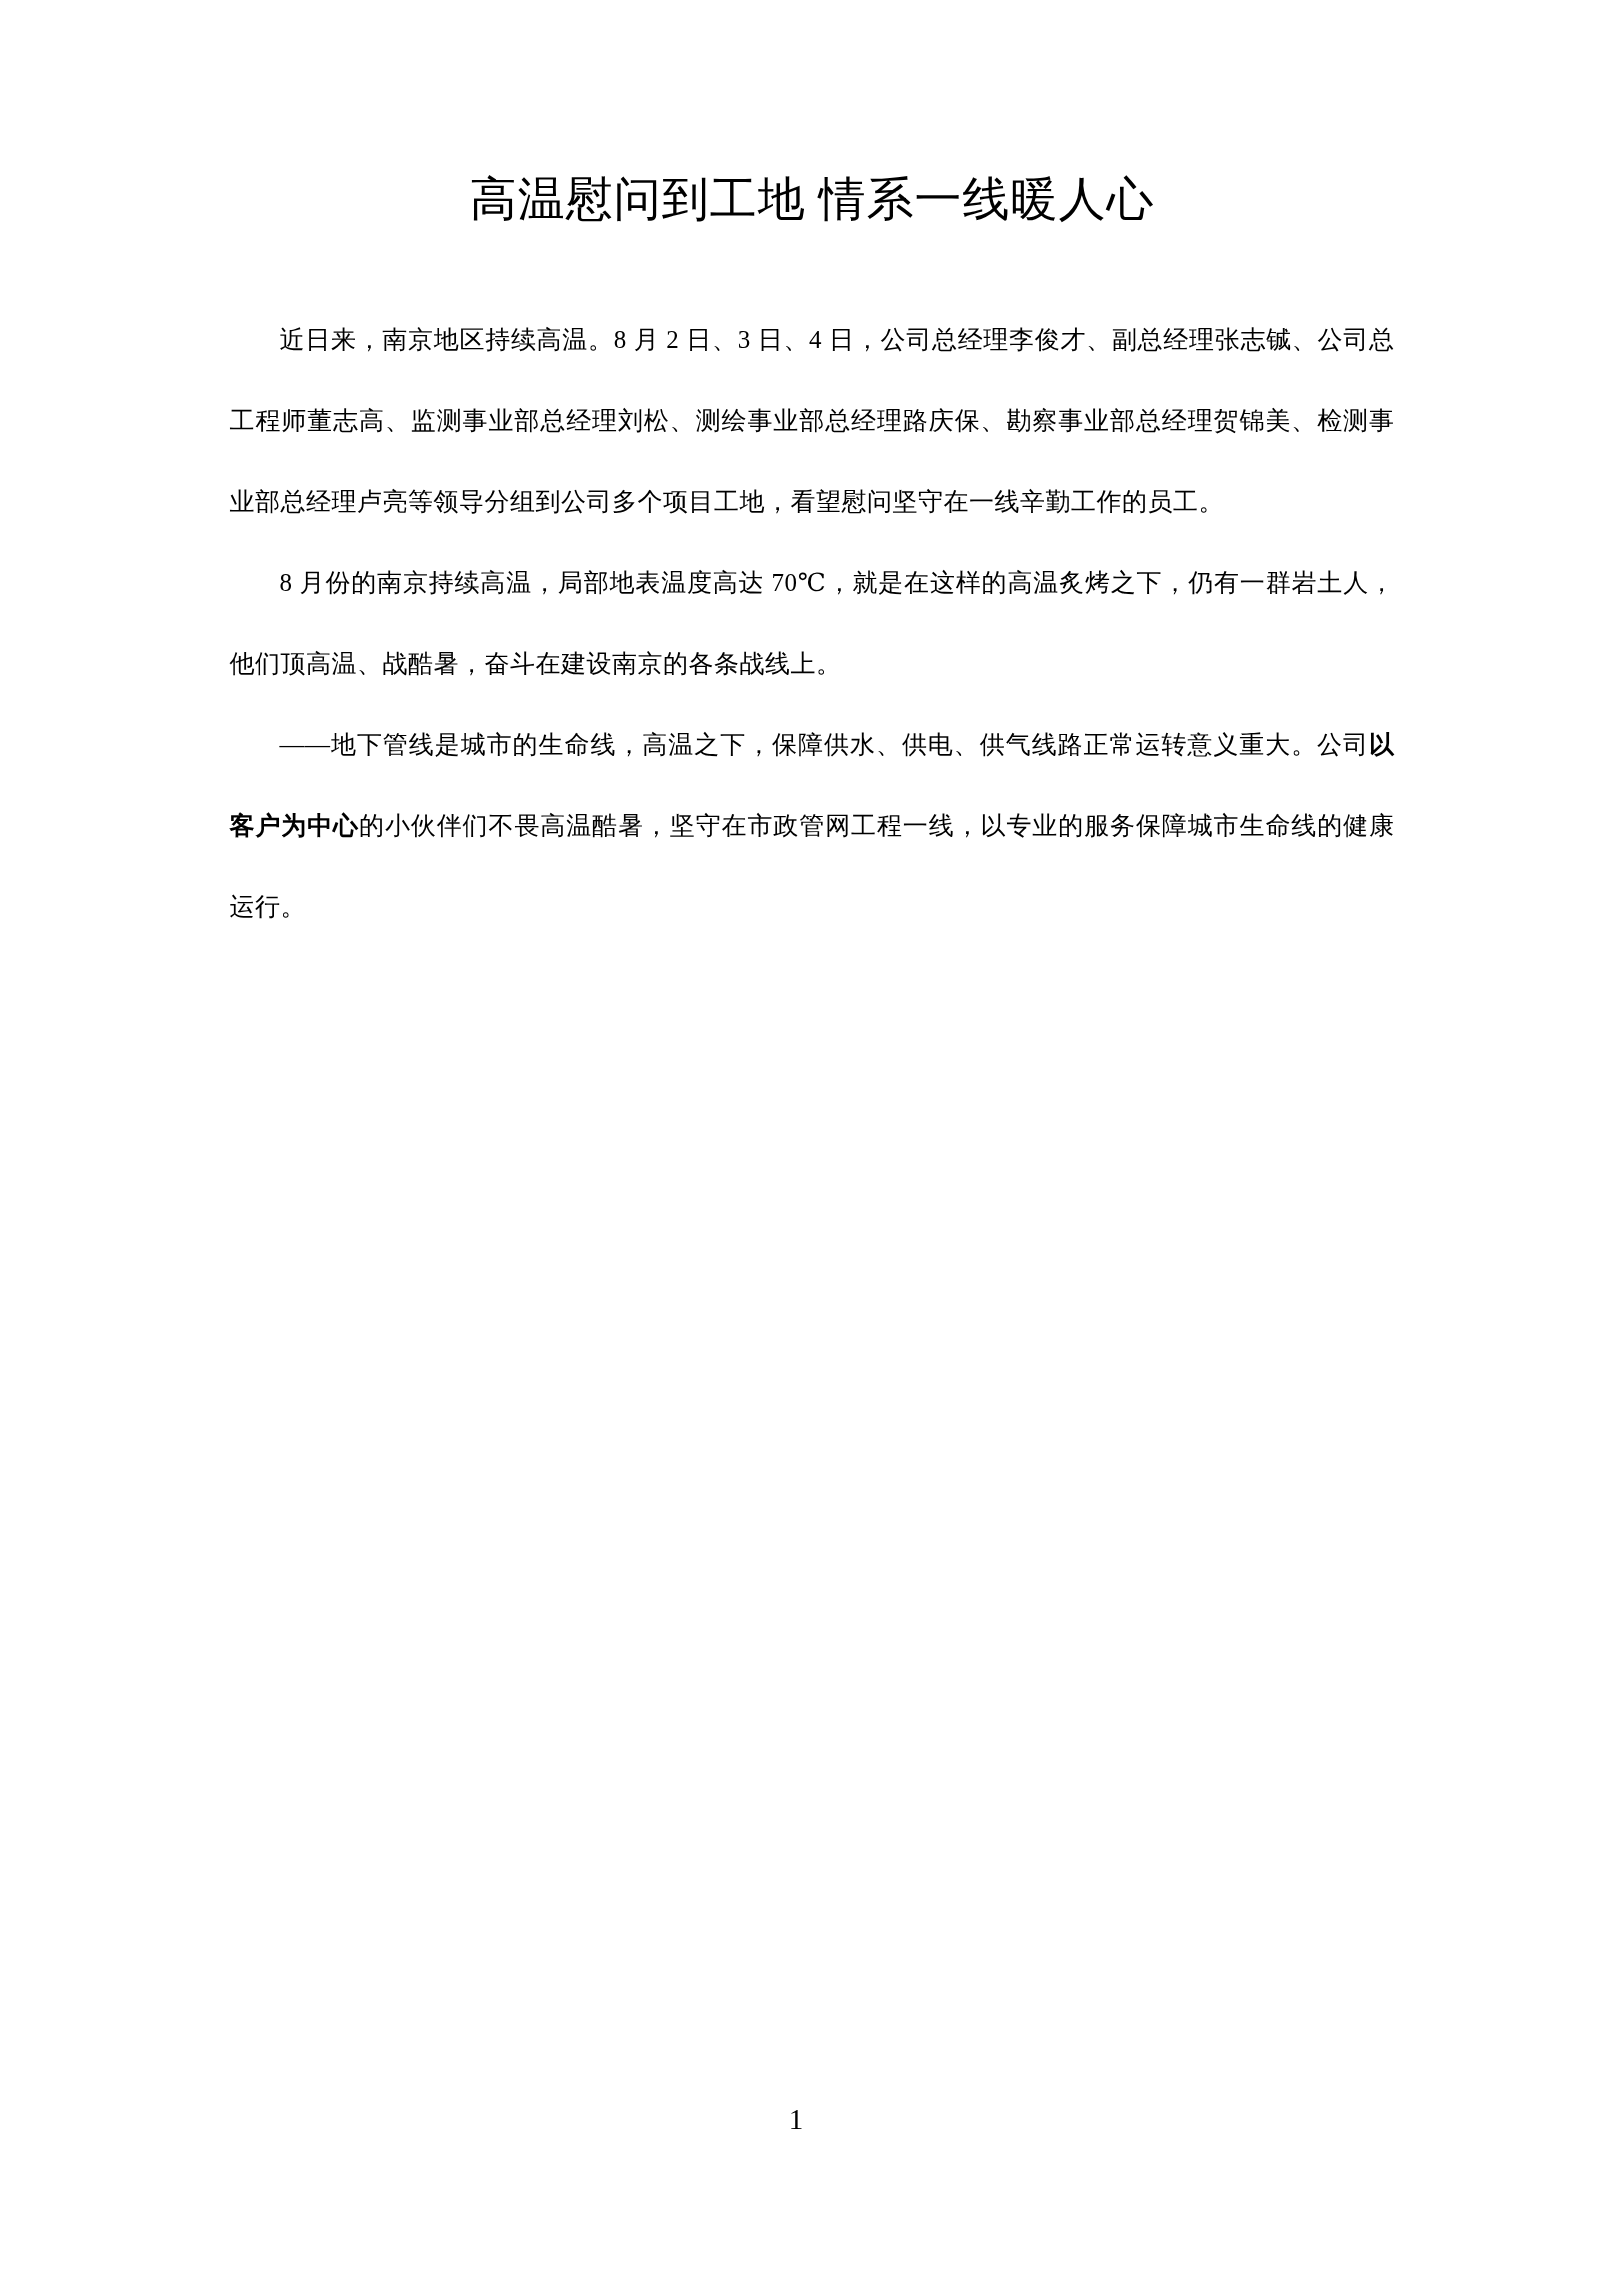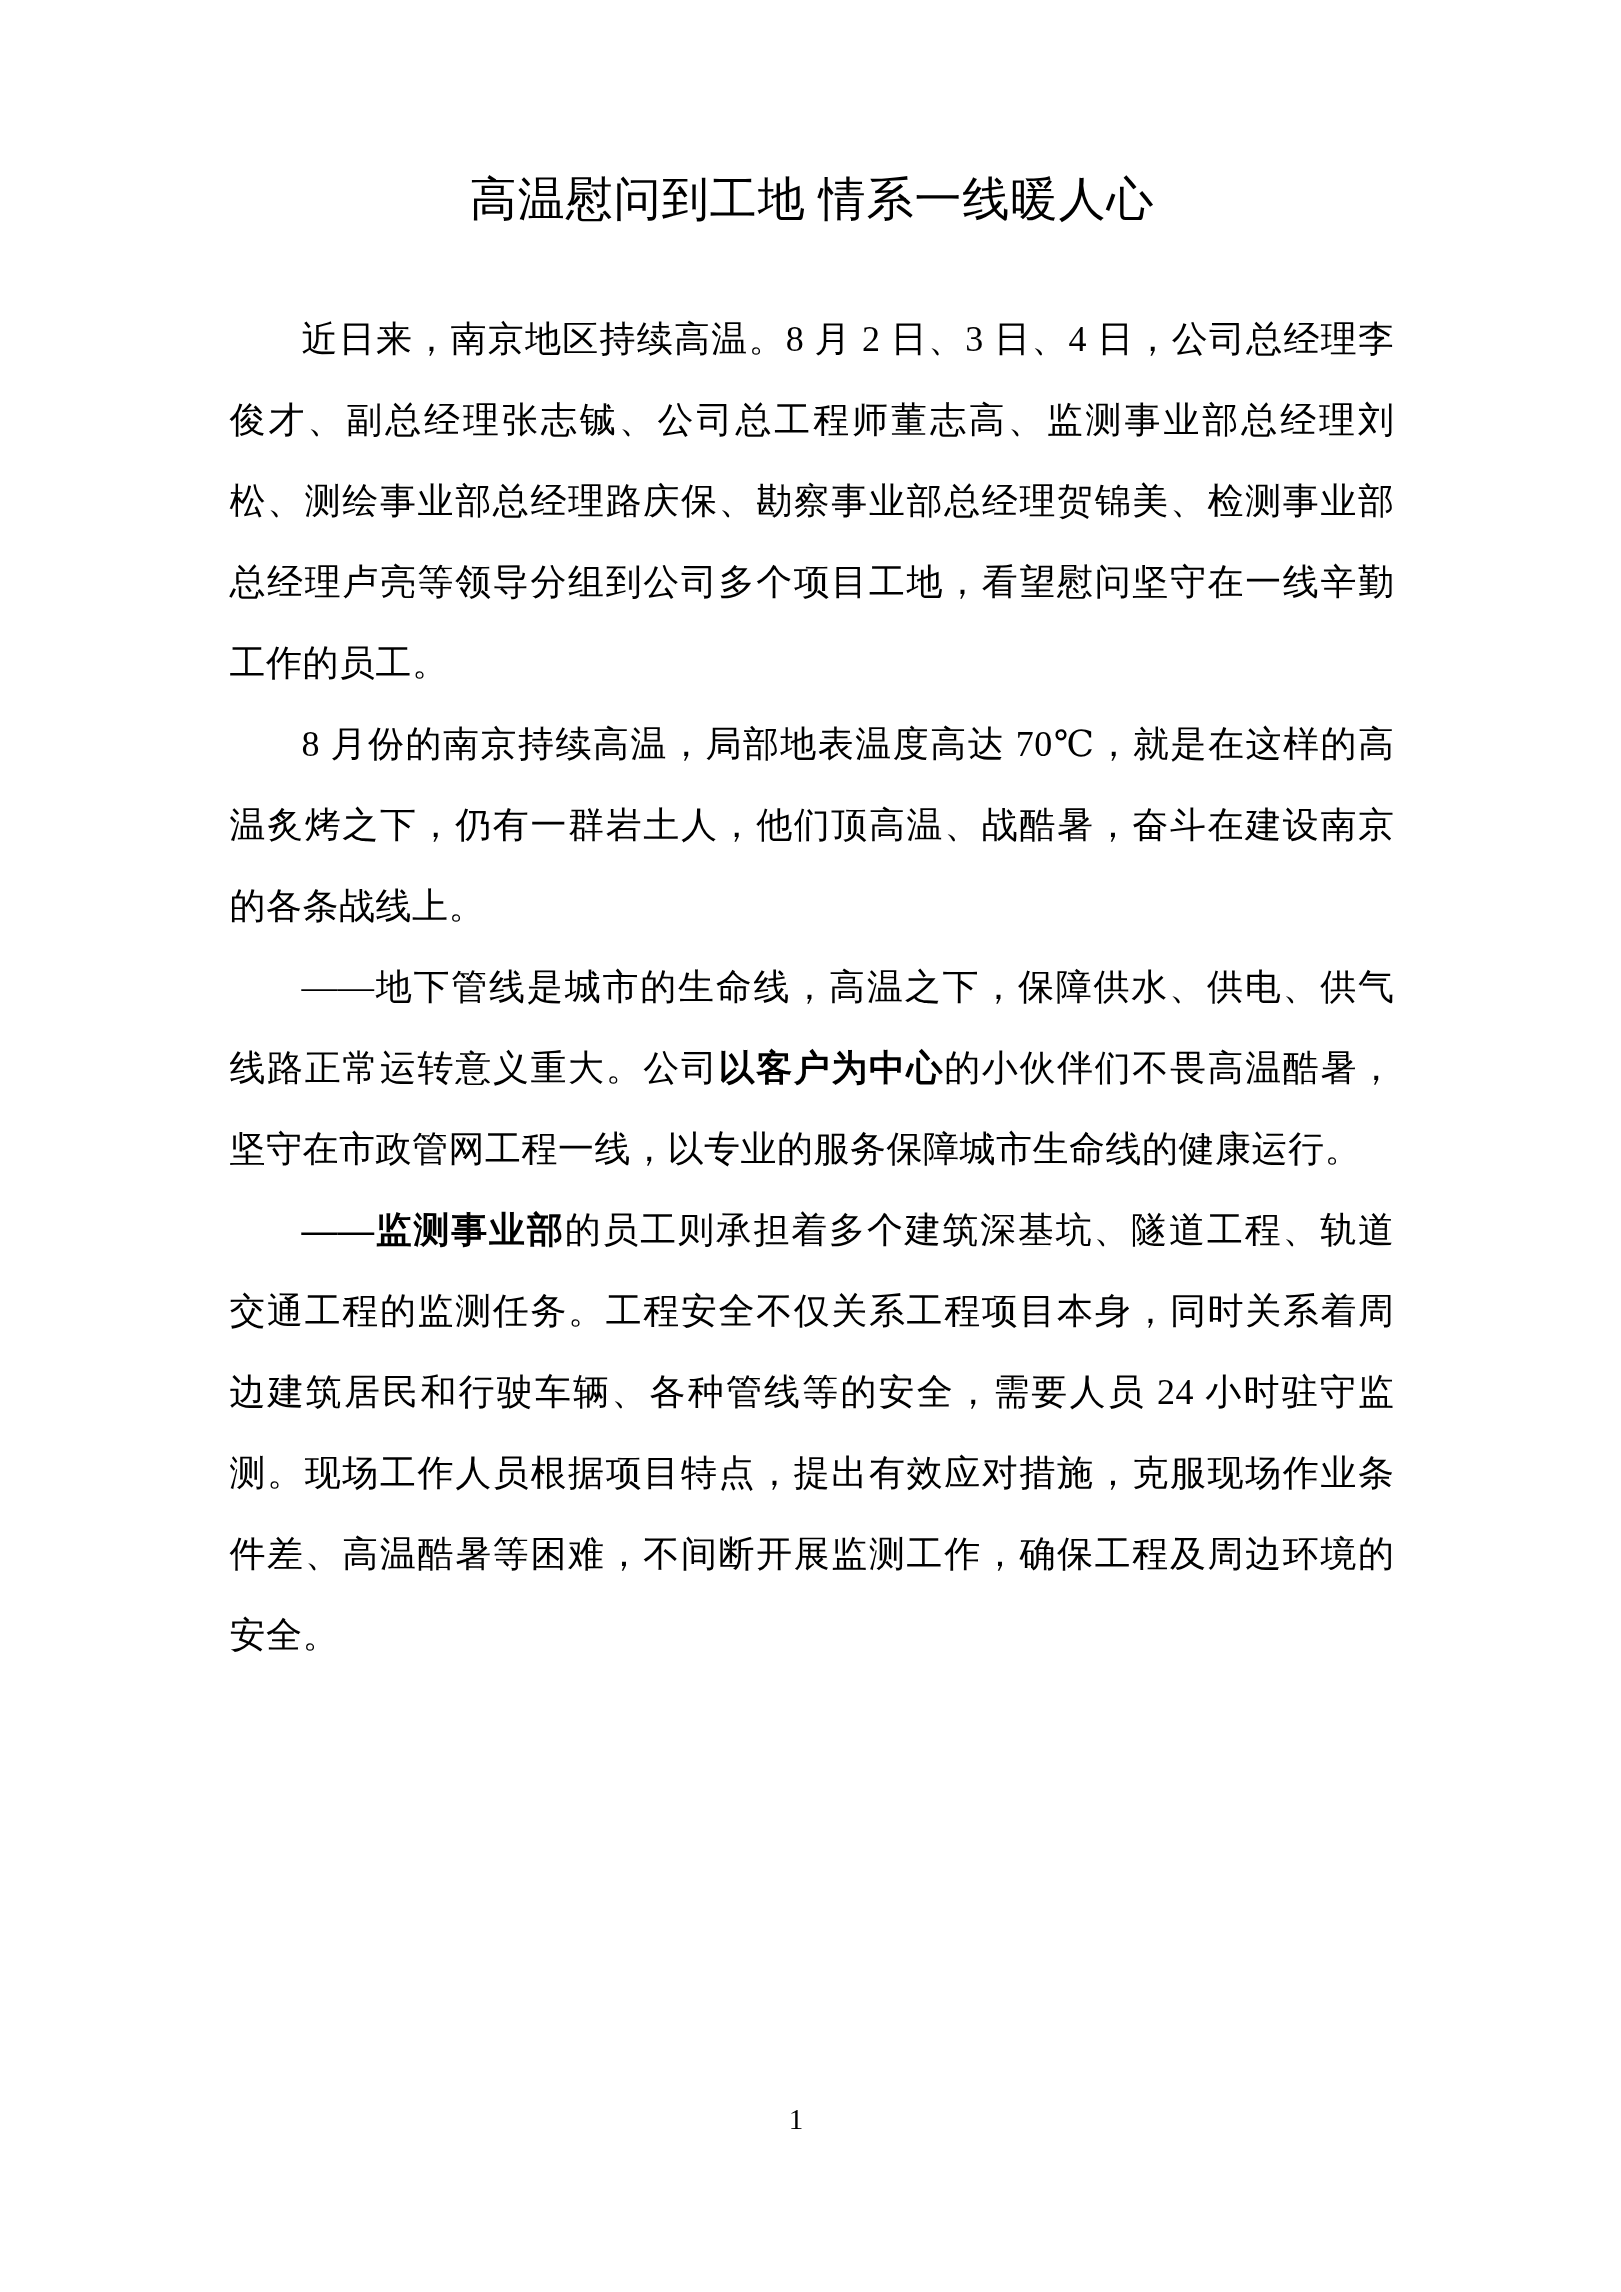--- a/index.html
+++ b/index.html
@@ -18,21 +18,21 @@
   .doc-title {
     font-size: 47px;
     font-weight: normal;
     line-height: 61px;
     text-align: center;
     letter-spacing: 1px;
     margin-bottom: 69px;
     white-space: pre-wrap;
   }
   .doc-body p {
-    font-size: 36px;
+    font-size: 25px;
     line-height: 81px;
     text-align: justify;
     text-indent: 2em;
     letter-spacing: 0.5px;
   }
   .doc-body .seg-bold { font-weight: bold; }
   .page-number {
     position: absolute;
     left: 0;
     right: 29px;
@@ -45,18 +45,17 @@
 </head>
 <body>
 
 <div class="page">
   <h1 class="doc-title">高温慰问到工地 情系一线暖人心</h1>
 
   <div class="doc-body">
       <p><span>近日来，南京地区持续高温。8 月 2 日、3 日、4 日，公司总经理李俊才、副总经理张志铖、公司总工程师董志高、监测事业部总经理刘松、测绘事业部总经理路庆保、勘察事业部总经理贺锦美、检测事业部总经理卢亮等领导分组到公司多个项目工地，看望慰问坚守在一线辛勤工作的员工。</span></p>
       <p><span>8 月份的南京持续高温，局部地表温度高达 70℃，就是在这样的高温炙烤之下，仍有一群岩土人，他们顶高温、战酷暑，奋斗在建设南京的各条战线上。</span></p>
       <p><span>——地下管线是城市的生命线，高温之下，保障供水、供电、供气线路正常运转意义重大。公司</span><span class="seg-bold">以客户为中心</span><span>的小伙伴们不畏高温酷暑，坚守在市政管网工程一线，以专业的服务保障城市生命线的健康运行。</span></p>
-      <p><span class="seg-bold">——监测事业部</span><span>的员工则承担着多个建筑深基坑、隧道工程、轨道交通工程的监测任务。工程安全不仅关系工程项目本身，同时关系着周边建筑居民和行驶车辆、各种管线等的安全，需要人员 24 小时驻守监测。现场工作人员根据项目特点，提出有效应对措施，克服现场作业条件差、高温酷暑等困难，不间断开展监测工作，确保工程及周边环境的安全。</span></p>
     </div>
 
   <div class="page-number">1</div>
 </div>
 
 
 </body></html>

